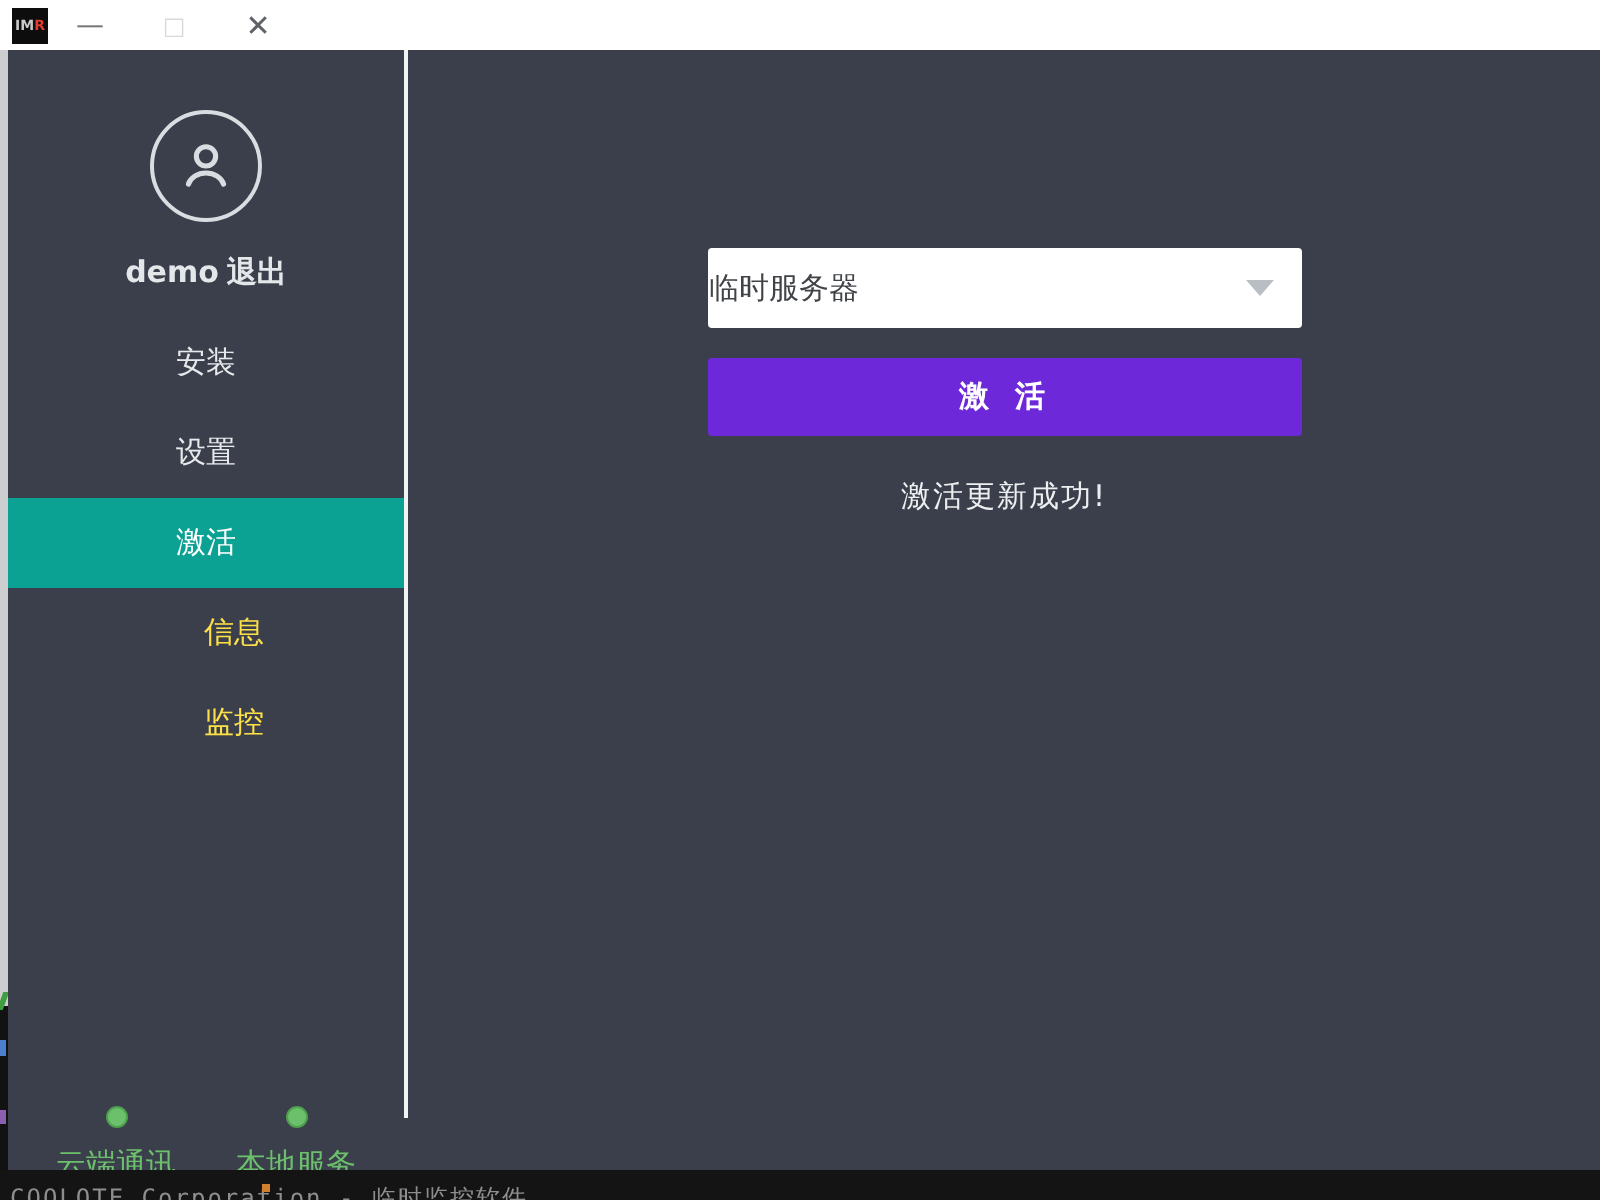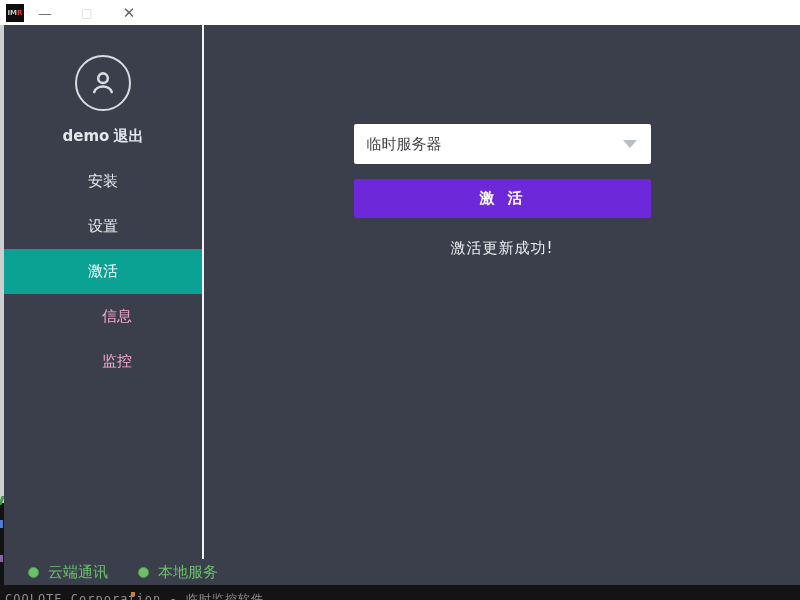--- a/index.html
+++ b/index.html
@@ -84,38 +84,38 @@
     position: absolute; left: 0; top: 134px; width: 100%;
   }
   .menu-item {
     height: 45px; line-height: 45px;
     text-align: center;
     font-size: 15px;
     color: #e7e9ec;
     cursor: pointer;
   }
   .menu-item.active { background: #0ba294; color: #ffffff; }
-  .menu-item.dimmed { color: #f9a8d4; padding-left: 28px; }
+  .menu-item.dimmed { color: #fde047; padding-left: 28px; }
 
   
   .main {
     position: absolute; left: 204px; top: 25px; width: 596px; height: 534px;
     background: #3a3f4b;
   }
   .server-select {
     position: relative;
     width: 297px; height: 40px;
     margin: 99px auto 0 auto;
     background: #ffffff;
     border-radius: 2px;
     display: flex; align-items: center;
     cursor: pointer;
   }
   .server-select .value {
-    padding-left: 13px;
+    padding-left: 1px;
     font-size: 15px; color: #404347;
     flex: 1 1 auto;
   }
   .chevron-down {
     width: 0; height: 0;
     border-left: 7px solid transparent;
     border-right: 7px solid transparent;
     border-top: 8px solid #b9bdc4;
     margin-right: 14px;
     flex: 0 0 auto;
@@ -138,21 +138,21 @@
     letter-spacing: 1px;
   }
 
   
   .statusbar {
     position: absolute; left: 4px; top: 559px; width: 796px; height: 26px;
     background: #3a3f4b;
     display: flex; align-items: center;
     padding-left: 24px; gap: 30px;
   }
-  .indicator { display: flex; align-items: center; gap: 9px; }
+  .indicator { display: flex; align-items: center; gap: 9px; flex-direction: column; }
   .indicator-dot {
     width: 11px; height: 11px; border-radius: 50%;
     background: #6cc06c;
     border: 1.5px solid #4ea04e;
   }
   .indicator-label { font-size: 15px; color: #6cc06c; }
 
   
   .bottom-strip {
     position: absolute; left: 0; top: 585px; width: 800px; height: 15px;

